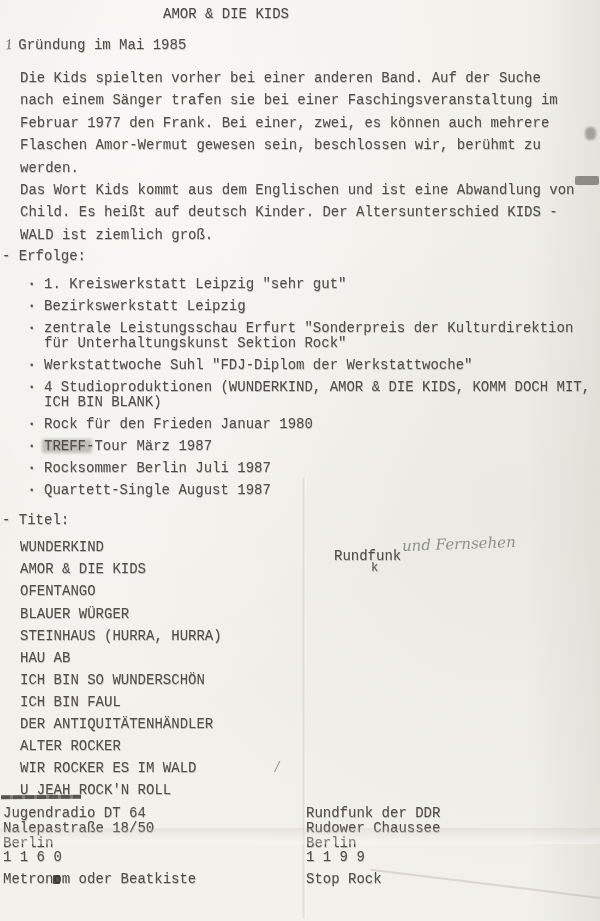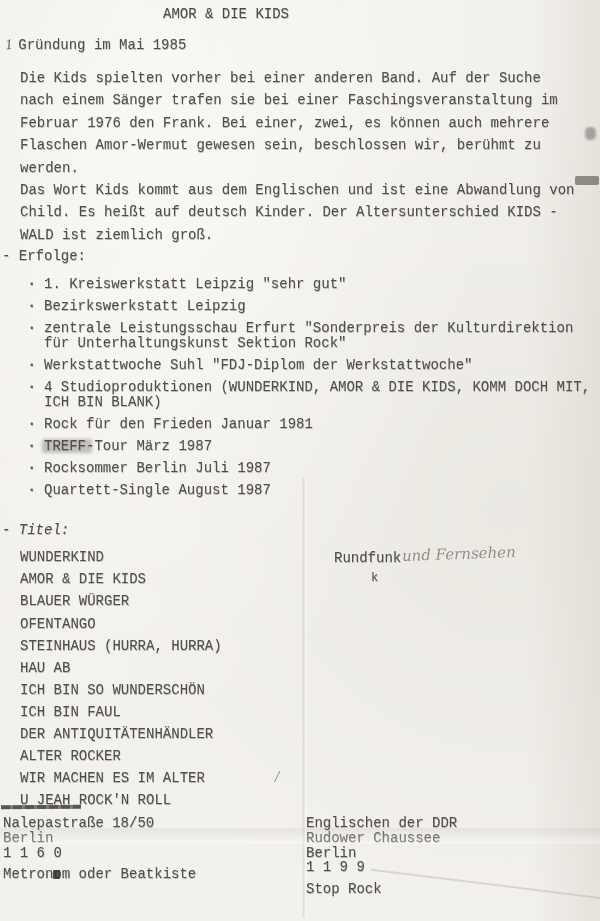--- a/index.html
+++ b/index.html
@@ -17,31 +17,31 @@
       linear-gradient(90deg, transparent 88%, rgba(188,183,174,.25)),
       #f3f1ec;
   }
   .title{margin:0 0 0 163px;line-height:16px;color:#4b4946;}
   .founding{margin:15px 0 0 5px;line-height:16px;}
   .hand{font-family:"DejaVu Serif","Liberation Serif",serif;font-style:italic;color:#8f8f88;text-shadow:none;}
   .founding .hand-mark{display:inline-block;margin-right:5px;font-size:13px;color:#6c6b65;transform:rotate(-6deg);}
   .para{margin:14px 0 0 20px;line-height:22.4px;white-space:pre-line;}
   .para.second{margin-top:0;}
   .sec-head{margin:3px 0 0 2px;line-height:15px;}
-  .sec-head.titel-head{margin-top:25px;font-style:italic;}
+  .sec-head.titel-head{margin-top:15px;}
   ul.bullets{list-style:none;margin:13px 0 0 0;padding:0;}
   ul.bullets li{position:relative;margin:0 0 7px 0;line-height:15px;}
   ul.bullets .dot{position:absolute;left:29px;top:1px;font-size:9px;color:#53514d;}
   ul.bullets .btext{display:block;margin-left:44px;white-space:pre-line;}
   .smudge{position:absolute;left:42px;top:0px;width:50px;height:14px;
     background:rgba(75,72,66,.30);filter:blur(1.5px);border-radius:2px;}
   .songs{margin-top:12px;}
   .song-row{position:relative;height:22.1px;line-height:15px;}
   .song{display:inline-block;margin-left:20px;}
-  .note-typed{position:absolute;left:334px;top:1px;}
+  .note-typed{position:absolute;left:334px;top:9px;}
   .note-hand{position:absolute;left:402px;top:-3px;font-size:15px;transform:rotate(-2deg);}
   .ditto{position:absolute;left:371px;top:-1px;font-size:12px;color:#5a5852;}
   .tick{position:absolute;left:275px;top:-2px;font-size:13px;}
   .ink-blotch{position:absolute;left:368px;top:4px;width:9px;height:10px;
     background:#4e4c48;opacity:.8;border-radius:2px;filter:blur(.4px);}
   .separator{margin:-10px 0 0 1px;width:80px;height:4px;opacity:.85;transform:rotate(-.4deg);
     background:repeating-linear-gradient(90deg,#3c3a37 0 9px,#6b6862 9px 12px);}
   .footer{display:flex;margin-top:7px;line-height:14.6px;}
   .f-left{margin-left:3px;width:303px;}
   .f-col .program{position:relative;margin-top:7px;display:inline-block;}
@@ -65,21 +65,21 @@
 <div class="paper">
 
   <div class="title">AMOR &amp; DIE KIDS</div>
 
   <div class="founding">
     <span class="hand hand-mark">1</span><span>Gründung im Mai 1985</span>
   </div>
 
   <div class="para">Die Kids spielten vorher bei einer anderen Band. Auf der Suche
 nach einem Sänger trafen sie bei einer Faschingsveranstaltung im
-Februar 1976 den Frank. Bei einer, zwei, es können auch mehrere
+Februar 1977 den Frank. Bei einer, zwei, es können auch mehrere
 Flaschen Amor-Wermut gewesen sein, beschlossen wir, berühmt zu
 werden.</div>
   <div class="para second">Das Wort Kids kommt aus dem Englischen und ist eine Abwandlung von
 Child. Es heißt auf deutsch Kinder. Der Altersunterschied KIDS -
 WALD ist ziemlich groß.</div>
 
   <div class="sec-head">- Erfolge:</div>
 
   <ul class="bullets">
     <li>
@@ -99,21 +99,21 @@
         <span class="dot">•</span>
         <span class="btext">Werkstattwoche Suhl "FDJ-Diplom der Werkstattwoche"</span>
       </li>
     <li>
         <span class="dot">•</span>
         <span class="btext">4 Studioproduktionen (WUNDERKIND, AMOR &amp; DIE KIDS, KOMM DOCH MIT,
 ICH BIN BLANK)</span>
       </li>
     <li>
         <span class="dot">•</span>
-        <span class="btext">Rock für den Frieden Januar 1981</span>
+        <span class="btext">Rock für den Frieden Januar 1980</span>
       </li>
     <li>
         <span class="dot">•</span>
         <span class="btext">TREFF-Tour März 1987</span>
         <span class="smudge"></span>
       </li>
     <li>
         <span class="dot">•</span>
         <span class="btext">Rocksommer Berlin Juli 1987</span>
       </li>
@@ -129,66 +129,67 @@
     <div class="song-row">
       <span class="song">WUNDERKIND</span>
       <span class="note-typed">Rundfunk</span>
       <span class="hand note-hand">und Fernsehen</span>
     </div>
     <div class="song-row">
       <span class="song">AMOR &amp; DIE KIDS</span>
       <span class="ditto">k</span>
     </div>
     <div class="song-row">
+      <span class="song">OFENTANGO</span>
+    </div>
+    <div class="song-row">
       <span class="song">BLAUER WÜRGER</span>
     </div>
     <div class="song-row">
-      <span class="song">OFENTANGO</span>
-    </div>
-    <div class="song-row">
       <span class="song">STEINHAUS (HURRA, HURRA)</span>
     </div>
     <div class="song-row">
       <span class="song">HAU AB</span>
     </div>
     <div class="song-row">
       <span class="song">ICH BIN SO WUNDERSCHÖN</span>
     </div>
     <div class="song-row">
       <span class="song">ICH BIN FAUL</span>
     </div>
     <div class="song-row">
       <span class="song">DER ANTIQUITÄTENHÄNDLER</span>
     </div>
     <div class="song-row">
       <span class="song">ALTER ROCKER</span>
     </div>
     <div class="song-row">
-      <span class="song">WIR MACHEN ES IM ALTER</span>
+      <span class="song">WIR ROCKER ES IM WALD</span>
       <span class="hand tick">/</span>
     </div>
     <div class="song-row">
       <span class="song">U JEAH ROCK'N ROLL</span>
     </div>
   </div>
 
   <div class="separator"></div>
 
   <div class="footer">
     <div class="f-col f-left">
+      <div>Jugendradio DT 64</div>
       <div>Nalepastraße 18/50</div>
       <div>Berlin</div>
       <div>1 1 6 0</div>
       <div class="program">
         <span>Metronom oder Beatkiste</span>
         <span class="overdot"></span>
       </div>
     </div>
     <div class="f-col f-right">
-      <div>Englischen der DDR</div>
+      <div>Rundfunk der DDR</div>
       <div>Rudower Chaussee</div>
       <div>Berlin</div>
       <div>1 1 9 9</div>
       <div class="program">
         <span>Stop Rock</span>
       </div>
     </div>
   </div>
 
   <div class="crease-v"></div>

